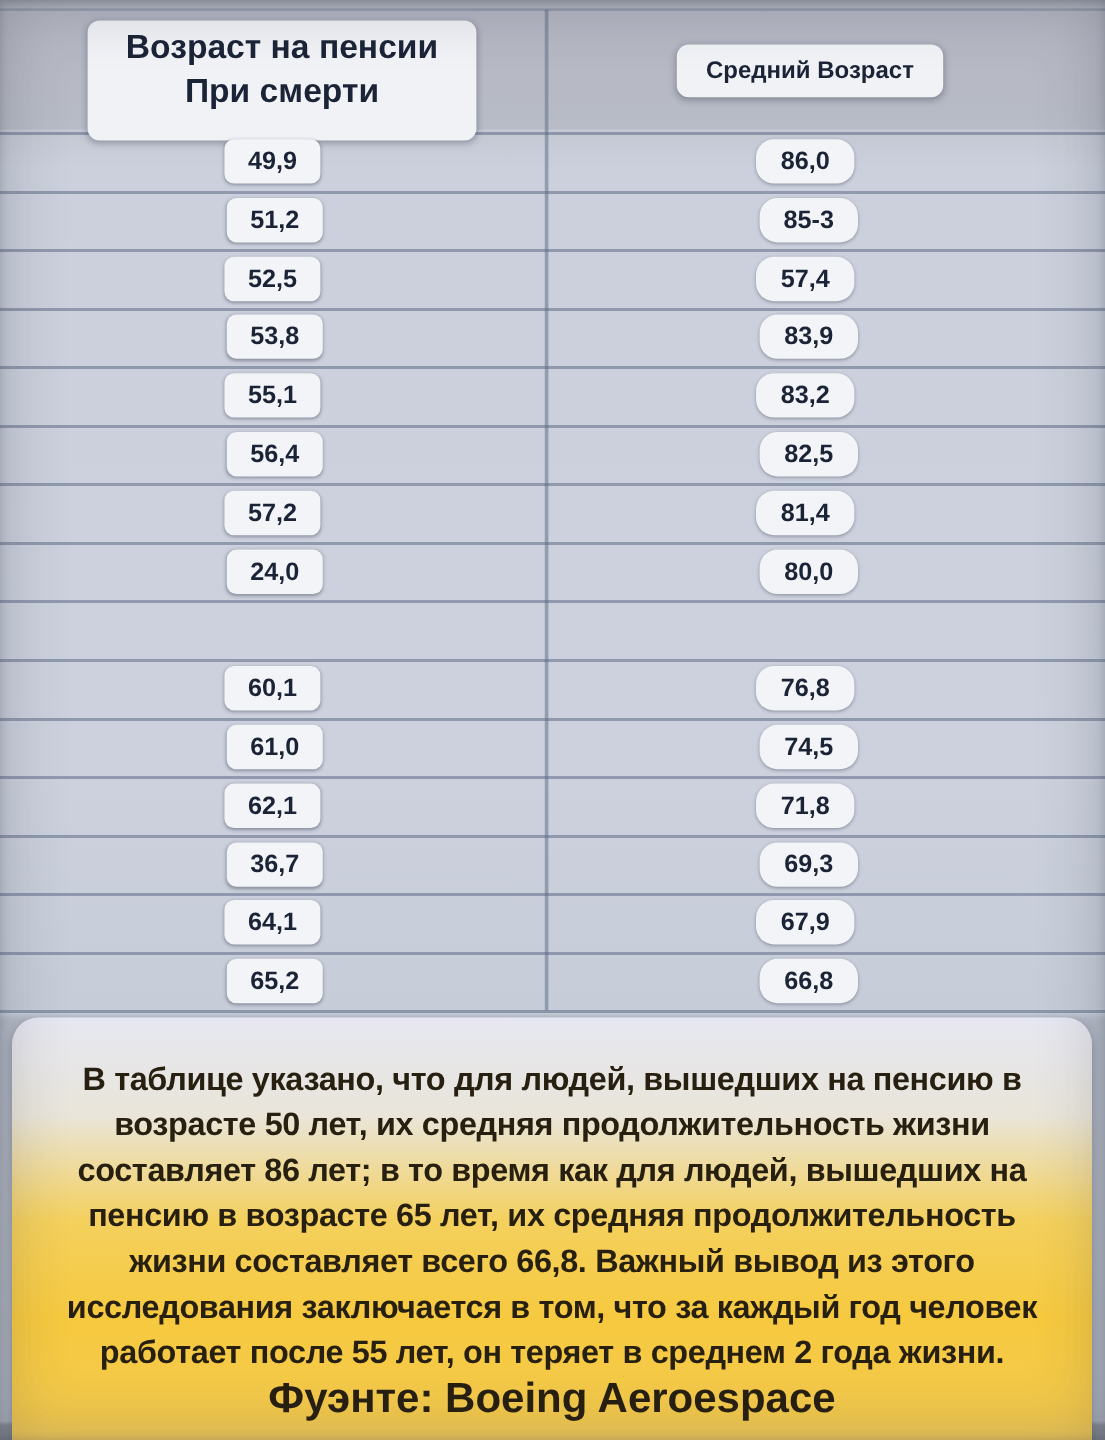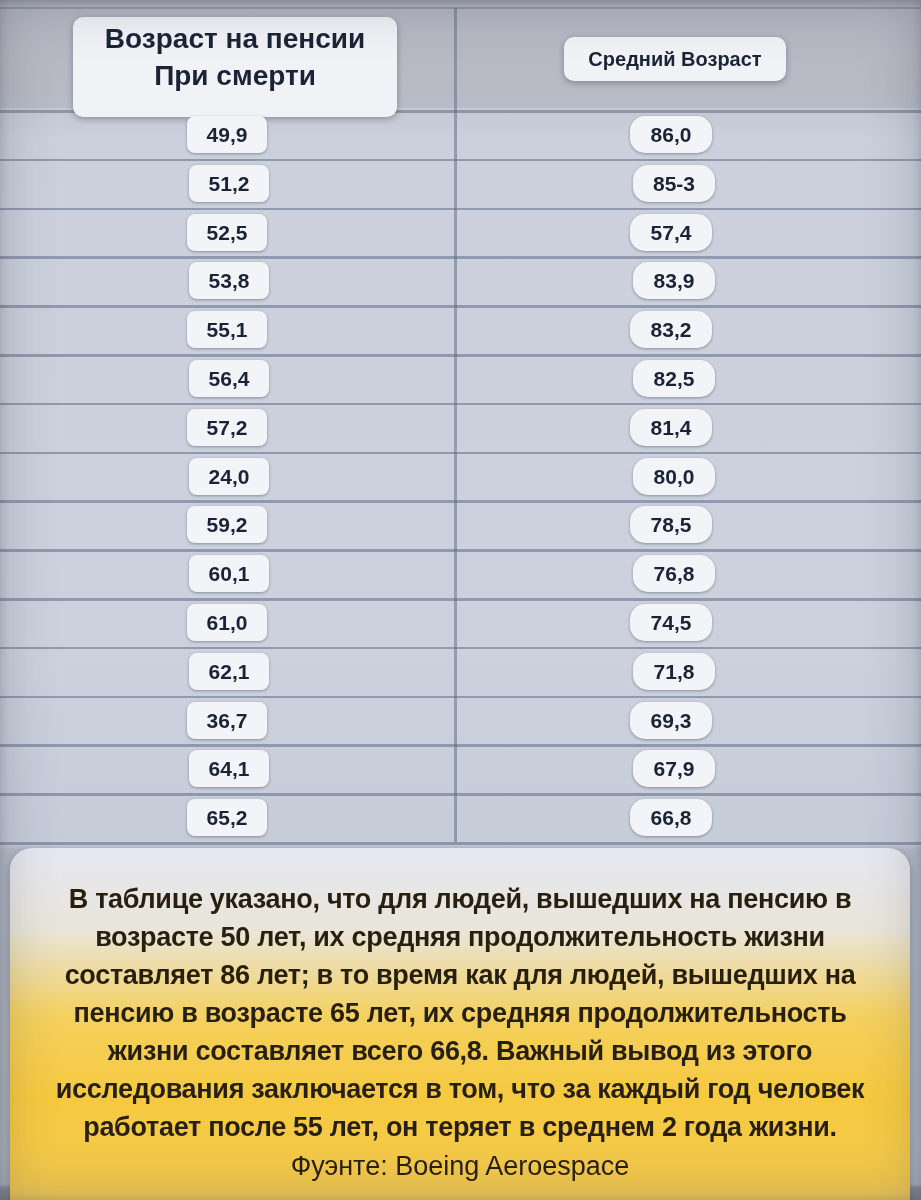--- a/index.html
+++ b/index.html
@@ -33,21 +33,21 @@
   .row:nth-child(even) .chip-left{transform:translateX(2px);}
   .row:nth-child(odd) .chip-right{transform:translateX(-3px);}
   .note-card{
     position:absolute;left:10px;right:11px;top:848px;height:404px;border-radius:22px;
     background:linear-gradient(180deg,#e6e7f2 0%,#e9e5da 20%,#f4d05d 42%,#f6c93f 62%,#f4ca4c 82%,#eed084 100%);
     box-shadow:0 3px 9px rgba(30,35,55,0.32);
     box-sizing:border-box;padding:32px 40px 0;
     text-align:center;color:#271f10;overflow:hidden;
   }
   .note-text{font-size:27px;font-weight:600;line-height:38px;letter-spacing:-0.3px;}
-  .note-source{font-size:27px;font-weight:400;line-height:38px;margin-top:1px;}
+  .note-source{font-size:35px;font-weight:700;line-height:38px;margin-top:1px;}
   .vignette{position:absolute;inset:0;pointer-events:none;
     box-shadow:inset 0 0 55px rgba(50,55,70,0.28), inset 0 0 8px rgba(50,55,70,0.22);}
 </style>
 </head>
 <body>
 
 <div class="screen">
   <div class="band-top"></div>
   <div class="top-line"></div>
   <div class="ruled"></div>
@@ -84,24 +84,20 @@
     <div class="chip chip-right">82,5</div>
   </div>
   <div class="row" style="top:409px">
     <div class="chip chip-left">57,2</div>
     <div class="chip chip-right">81,4</div>
   </div>
   <div class="row" style="top:458px">
     <div class="chip chip-left">24,0</div>
     <div class="chip chip-right">80,0</div>
   </div>
-  <div class="row" style="top:506px">
-    <div class="chip chip-left">59,2</div>
-    <div class="chip chip-right">78,5</div>
-  </div>
   <div class="row" style="top:555px">
     <div class="chip chip-left">60,1</div>
     <div class="chip chip-right">76,8</div>
   </div>
   <div class="row" style="top:604px">
     <div class="chip chip-left">61,0</div>
     <div class="chip chip-right">74,5</div>
   </div>
   <div class="row" style="top:653px">
     <div class="chip chip-left">62,1</div>

